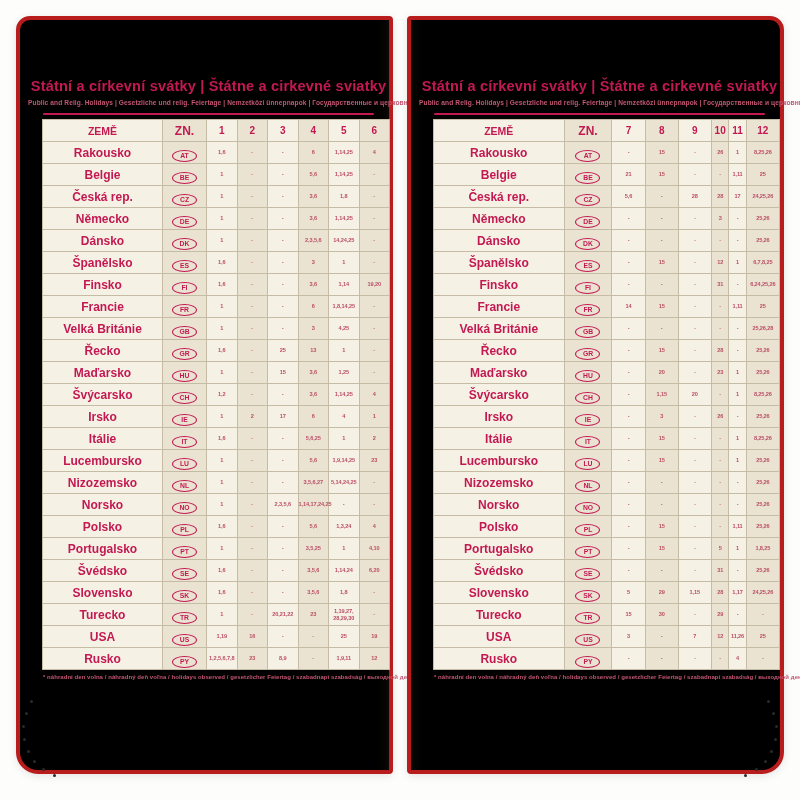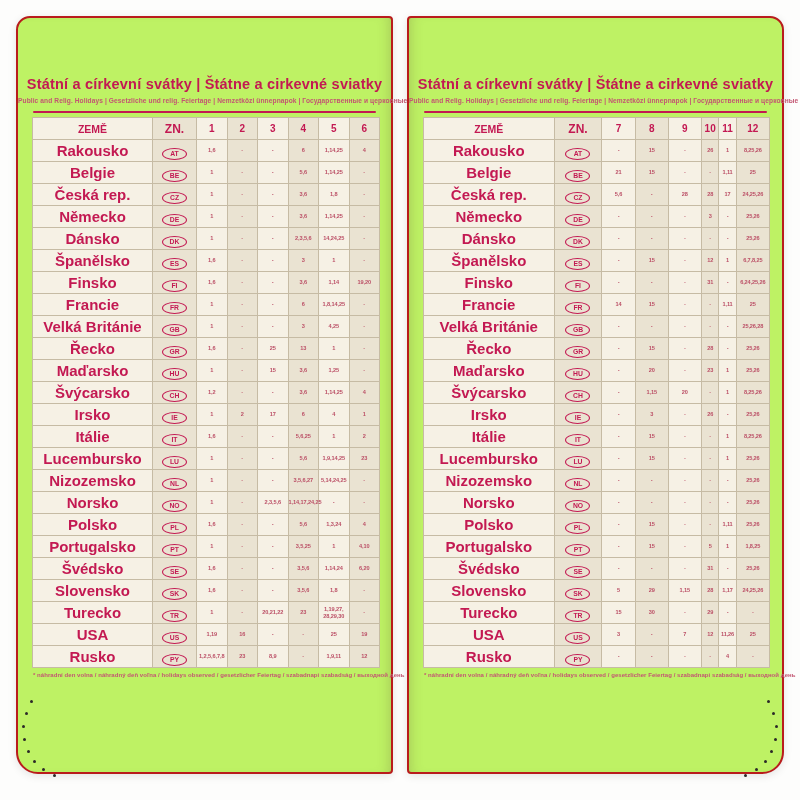--- a/index.html
+++ b/index.html
@@ -2,22 +2,23 @@
 <html><head>
 <meta charset="utf-8">
 <style>
   html,body{margin:0;padding:0;}
   body{
     width:800px;height:800px;position:relative;background:#fdfdfc;
     font-family:"Liberation Sans",sans-serif;overflow:hidden;
   }
   .page{
     position:absolute;top:16px;height:758px;width:377px;
-    background:#bef264;border:2px solid #b91c1c;
+    background:#000000;border:4px solid #b91c1c;
     box-sizing:border-box;
+    padding-left:8px;
   }
   .page.left{
     left:16px;border-radius:14px 4px 4px 22px;
     box-shadow:0 2px 8px rgba(0,0,0,0.10), inset -10px 0 14px -10px rgba(90,70,50,0.28);
   }
   .page.right{
     left:407px;border-radius:4px 14px 22px 4px;
     box-shadow:0 2px 8px rgba(0,0,0,0.10), inset 10px 0 14px -10px rgba(90,70,50,0.28);
   }
   .page-title{
@@ -34,21 +35,21 @@
   table.holidays{
     border-collapse:collapse;table-layout:fixed;
     margin:4px 15px 0 14px;width:347px;
   }
   table.holidays td{
     border:1px solid #c6bba4;padding:0;height:22px;overflow:visible;
     text-align:center;vertical-align:middle;box-sizing:border-box;
   }
   td.c-light{background:#f6f1e5;}
   td.c-dark{background:#eae3d2;}
-  td.country-cell{text-align:left;padding-left:8px;font-size:15px;font-weight:bold;color:#c31952;}
+  td.country-cell{text-align:left;padding-left:8px;font-size:12px;font-weight:bold;color:#c31952;}
   td.header-cell{font-size:10px;font-weight:bold;color:#c31952;height:24px;}
   td.header-country{text-align:left;padding-left:8px;font-size:10.5px;}
   td.header-code{font-size:12px;}
   .code-oval{
     display:inline-block;min-width:17px;padding:1px 3px;border:1.3px solid #c31952;
     border-radius:50%;font-size:6.8px;font-weight:bold;color:#c31952;line-height:8px;
   }
   td.value-cell{
     font-size:5.6px;font-weight:bold;color:#bb4f66;line-height:6.5px;letter-spacing:-0.1px;
   }

